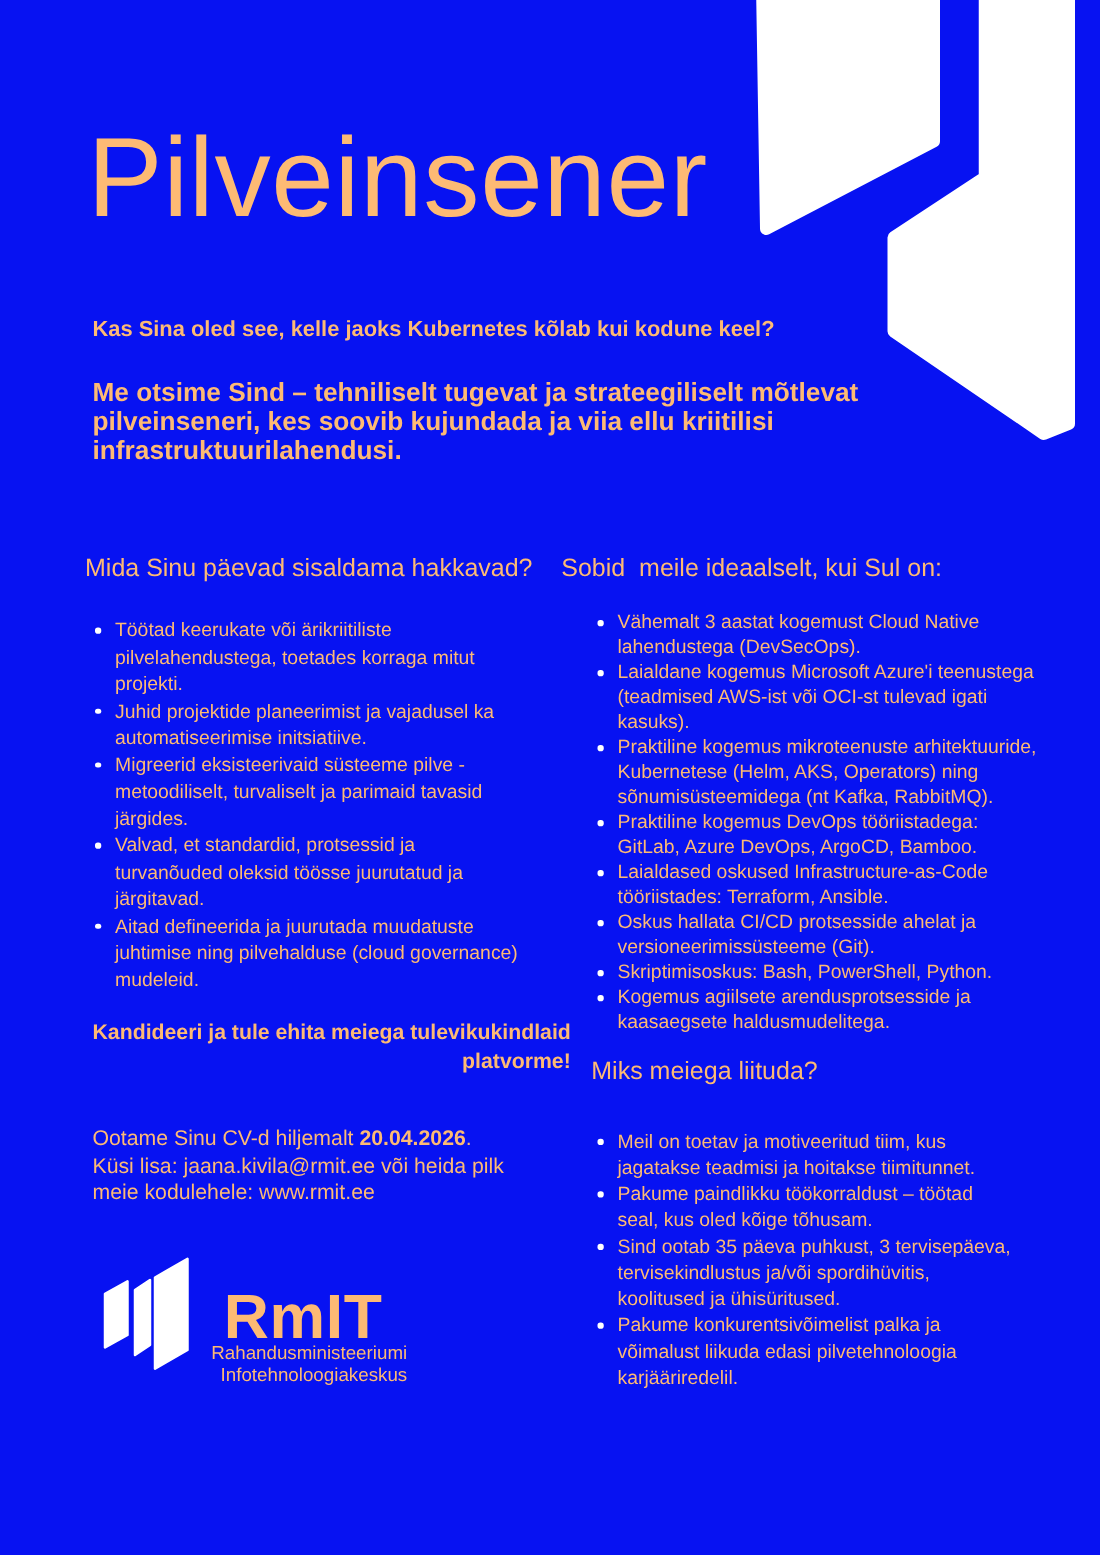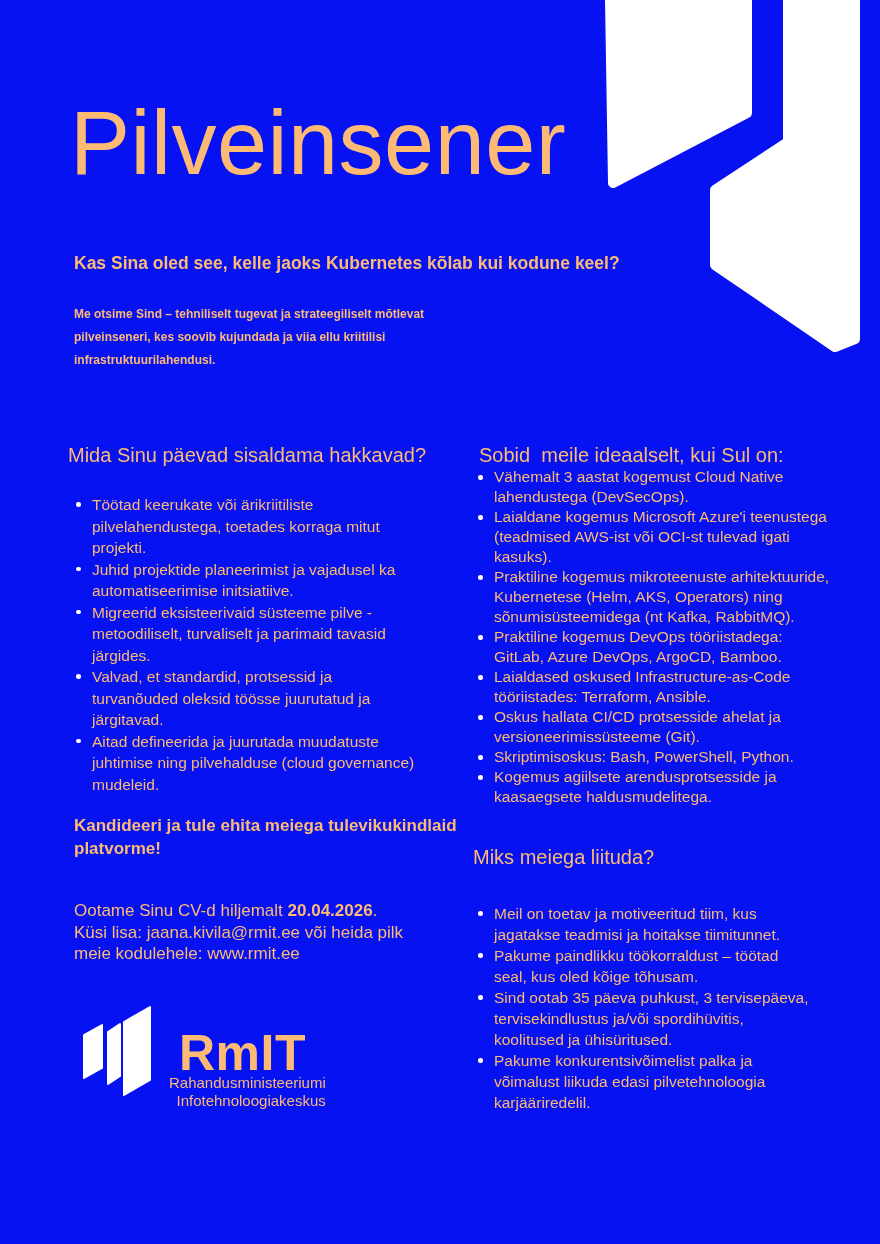--- a/index.html
+++ b/index.html
@@ -22,62 +22,63 @@
     left: 70px; top: 96px;
     font-size: 90px; font-weight: 400; line-height: 1.05;
     letter-spacing: 0.5px; margin: 0;
   }
   .intro-question {
     left: 74px; top: 252px;
     font-size: 17.5px; font-weight: bold; line-height: 23px; margin: 0;
   }
   .intro-description {
     left: 74px; top: 303px;
-    font-size: 12px; font-weight: bold; line-height: 23px; margin: 0;
+    font-size: 21px; font-weight: bold; line-height: 23px; margin: 0;
     white-space: pre-line;
   }
 
   
   .col-heading {
     font-size: 20px; font-weight: 400; line-height: 24px; margin: 0;
     white-space: pre;
     text-align: center;
   }
   .heading-left  { left: 68px;  top: 443px; }
-  .heading-right { left: 479px; top: 443px; }
+  .heading-right { left: 449px; top: 443px; }
   .heading-why   { left: 473px; top: 846px; font-size: 20px; font-weight: 400; margin: 0; }
 
   
   ul.bullets { list-style: none; margin: 0; padding: 0; }
   ul.bullets li {
     position: relative;
     padding-left: 20px;
     font-size: 15.5px;
     white-space: pre-line;
   }
   ul.bullets li::before {
     content: "";
     position: absolute;
     left: 4px; top: 8px;
     width: 4.5px; height: 4.5px;
     border-radius: 50%;
     background: #ffffff;
   }
   .list-left  { left: 72px;  top: 494px; width: 396px; }
   .list-left li  { line-height: 21.5px; }
-  .list-right { left: 474px; top: 467px; width: 402px; }
+  .list-right { left: 474px; top: 488px; width: 402px; }
   .list-right li { line-height: 20px; }
   .list-benefits { left: 474px; top: 903px; width: 402px; }
   .list-benefits li { line-height: 21px; }
 
   
   .cta {
     left: 74px; top: 814px;
     font-size: 17px; font-weight: bold; line-height: 23px; margin: 0;
     white-space: pre-line;
+    text-align: right;
   }
   .contact { left: 74px; top: 900px; font-size: 17px; line-height: 21.5px; }
   .contact p { margin: 0; }
   .contact .deadline { font-weight: bold; }
 
   
   .logo-mark { left: 80px; top: 1003px; width: 72px; height: 95px; }
   .logo-word {
     left: 163px; top: 1012px;
     font-size: 50px; font-weight: bold; line-height: 1; margin: 16px;

